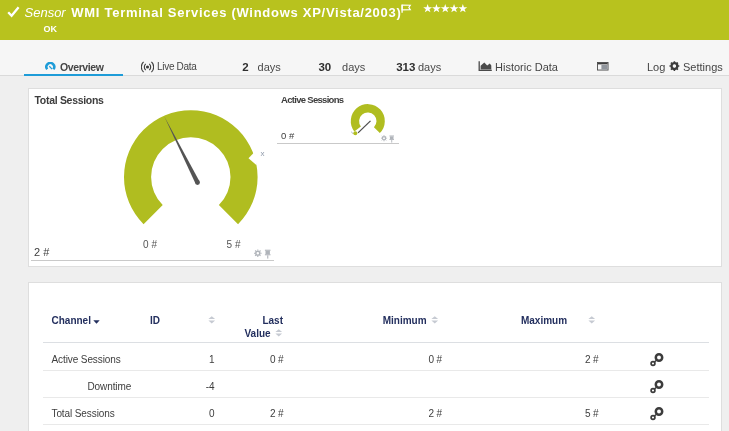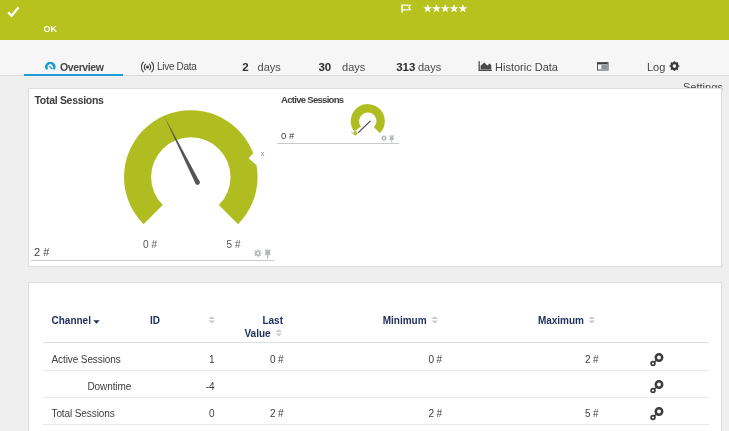--- a/index.html
+++ b/index.html
@@ -13,20 +13,24 @@
   .panel{position:absolute;background:#fff;border:1px solid #dedede;box-sizing:border-box;}
 </style>
 </head>
 <body>
 <div id="stage">
 
   <div class="abs" style="left:0;top:0;width:729px;height:40px;background:#b8c21e;"></div>
   <svg class="abs" style="left:7px;top:6px" width="13" height="12" viewBox="0 0 13 12">
     <path d="M1.2 6.2 L4.6 9.8 L11.6 1.2" fill="none" stroke="#fff" stroke-width="2.3"></path>
   </svg>
+  <div class="abs" style="left:24.5px;top:5px;font-size:13px;color:#fff;white-space:nowrap;">
+    <span style="font-style:italic;">Sensor</span>
+    <span style="font-weight:bold;letter-spacing:0.72px;margin-left:2px;">WMI Terminal Services (Windows XP/Vista/2003)</span>
+  </div>
 
   <svg class="abs" style="left:400.5px;top:4px" width="12" height="10" viewBox="0 0 12 10">
     <path d="M1.1 0.7 V8.8" stroke="#fff" stroke-width="1.35" fill="none"></path>
     <path d="M1.1 1.0 L9.3 1.2 L7.8 3.4 L9.3 5.6 L1.1 5.9 Z" fill="none" stroke="#fff" stroke-width="1.15"></path>
   </svg>
 
   <svg class="abs" style="left:422.5px;top:3.6px" width="52" height="10" viewBox="0 0 52 10">
     <g fill="#fff">
       <path id="st" d="M5 0 L6.18 3.45 L9.76 3.45 L6.9 5.55 L8 9 L5 6.9 L2 9 L3.1 5.55 L0.24 3.45 L3.82 3.45 Z" transform="scale(0.93)"></path>
       <use href="#st" x="8.8"></use>
@@ -75,21 +79,21 @@
 
   <svg class="abs" style="left:669px;top:61px" width="11" height="11" viewBox="0 0 11 11">
     <g fill="none" stroke="#3b3b3b">
       <circle cx="5.4" cy="5.1" r="2.9" stroke-width="2.3"></circle>
       <g stroke-width="1.5">
         <path d="M5.4 0.2 V1.5 M5.4 8.7 V10 M0.5 5.1 H1.8 M9.0 5.1 H10.3 M1.9 1.6 L2.9 2.6 M7.9 7.6 L8.9 8.6 M8.9 1.6 L7.9 2.6 M2.9 7.6 L1.9 8.6"></path>
       </g>
     </g>
     <circle cx="5.4" cy="5.1" r="1.3" fill="#f6f6f6" stroke="none"></circle>
   </svg>
-  <div class="abs" style="left:683px;top:61px;font-size:11px;color:#454545;margin-top:20px;">Settings</div>
+  <div class="abs" style="left:683px;top:61px;font-size:11px;color:#454545;">Settings</div>
 
   <div class="panel" style="left:28px;top:88px;width:694px;height:179px;"></div>
   <div class="abs" style="left:34.5px;top:93.6px;font-size:10.5px;font-weight:bold;color:#3d3d3d;letter-spacing:-0.3px;">Total Sessions</div>
   <div class="abs" style="left:281px;top:94.2px;font-size:9.5px;font-weight:bold;color:#3d3d3d;letter-spacing:-0.7px;">Active Sessions</div>
 
   <svg class="abs" style="left:28px;top:88px" width="694" height="179" viewBox="0 0 694 179">
 
     <path d="M115.56 136.24 A66.8 66.8 0 1 1 210.04 136.24 L190.87 117.07 A39.7 39.7 0 1 0 134.73 117.07 Z" fill="#b0bd20"></path>
 
     <path d="M220.5 70.3 L229.8 60.6 L228.6 77.3 Z" fill="#ffffff"></path>
@@ -154,21 +158,21 @@
     </svg>
   <div class="abs hd" style="left:233px;top:315.3px;width:50px;text-align:right;">Last</div>
   <div class="abs hd" style="left:220px;top:327.6px;width:50.6px;text-align:right;">Value</div>
   <svg class="abs srt" style="left:274.7px;top:329.2px">
       <use href="#sorticon"></use>
     </svg>
   <div class="abs hd" style="left:346px;top:314.6px;width:80.6px;text-align:right;">Minimum</div>
   <svg class="abs srt" style="left:430.5px;top:316.1px">
       <use href="#sorticon"></use>
     </svg>
-  <div class="abs hd" style="left:504px;top:314.6px;width:80px;text-align:right;">Maximum</div>
+  <div class="abs hd" style="left:504px;top:314.6px;width:80px;text-align:center;">Maximum</div>
   <svg class="abs srt" style="left:587.5px;top:316.1px">
       <use href="#sorticon"></use>
     </svg>
   <svg width="0" height="0" style="position:absolute">
       <defs>
         <g id="sorticon">
           <path d="M0.4 3.1 L3.75 0.2 L7.1 3.1 Z M0.4 4.6 L3.75 7.5 L7.1 4.6 Z" fill="#c6cad2"></path>
         </g>
       </defs>
     </svg>

